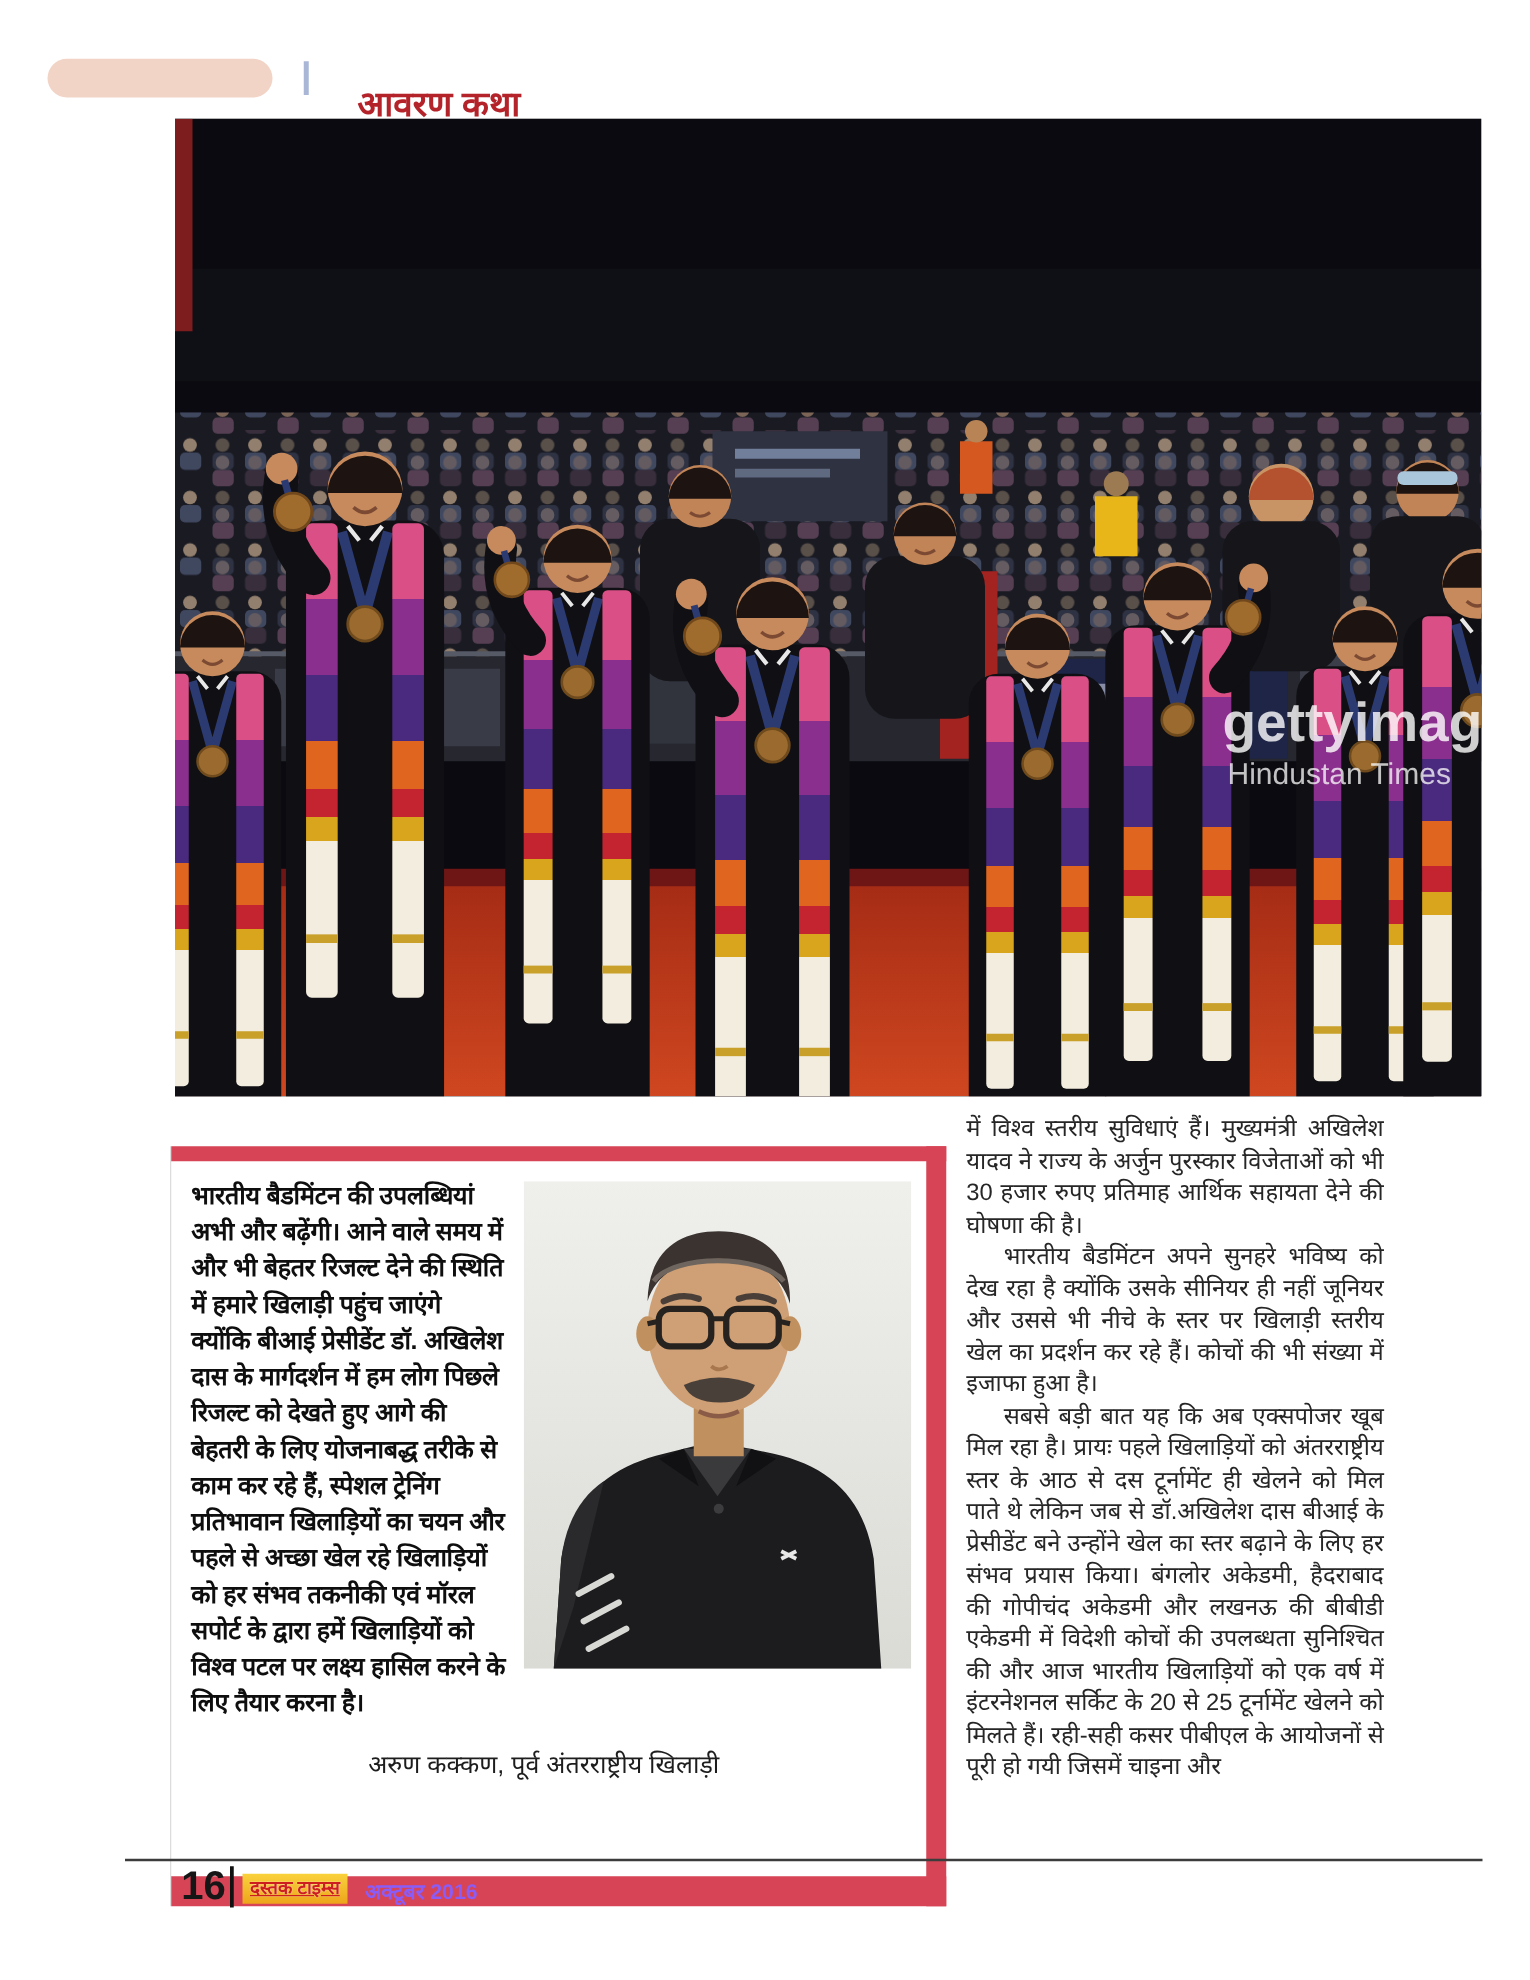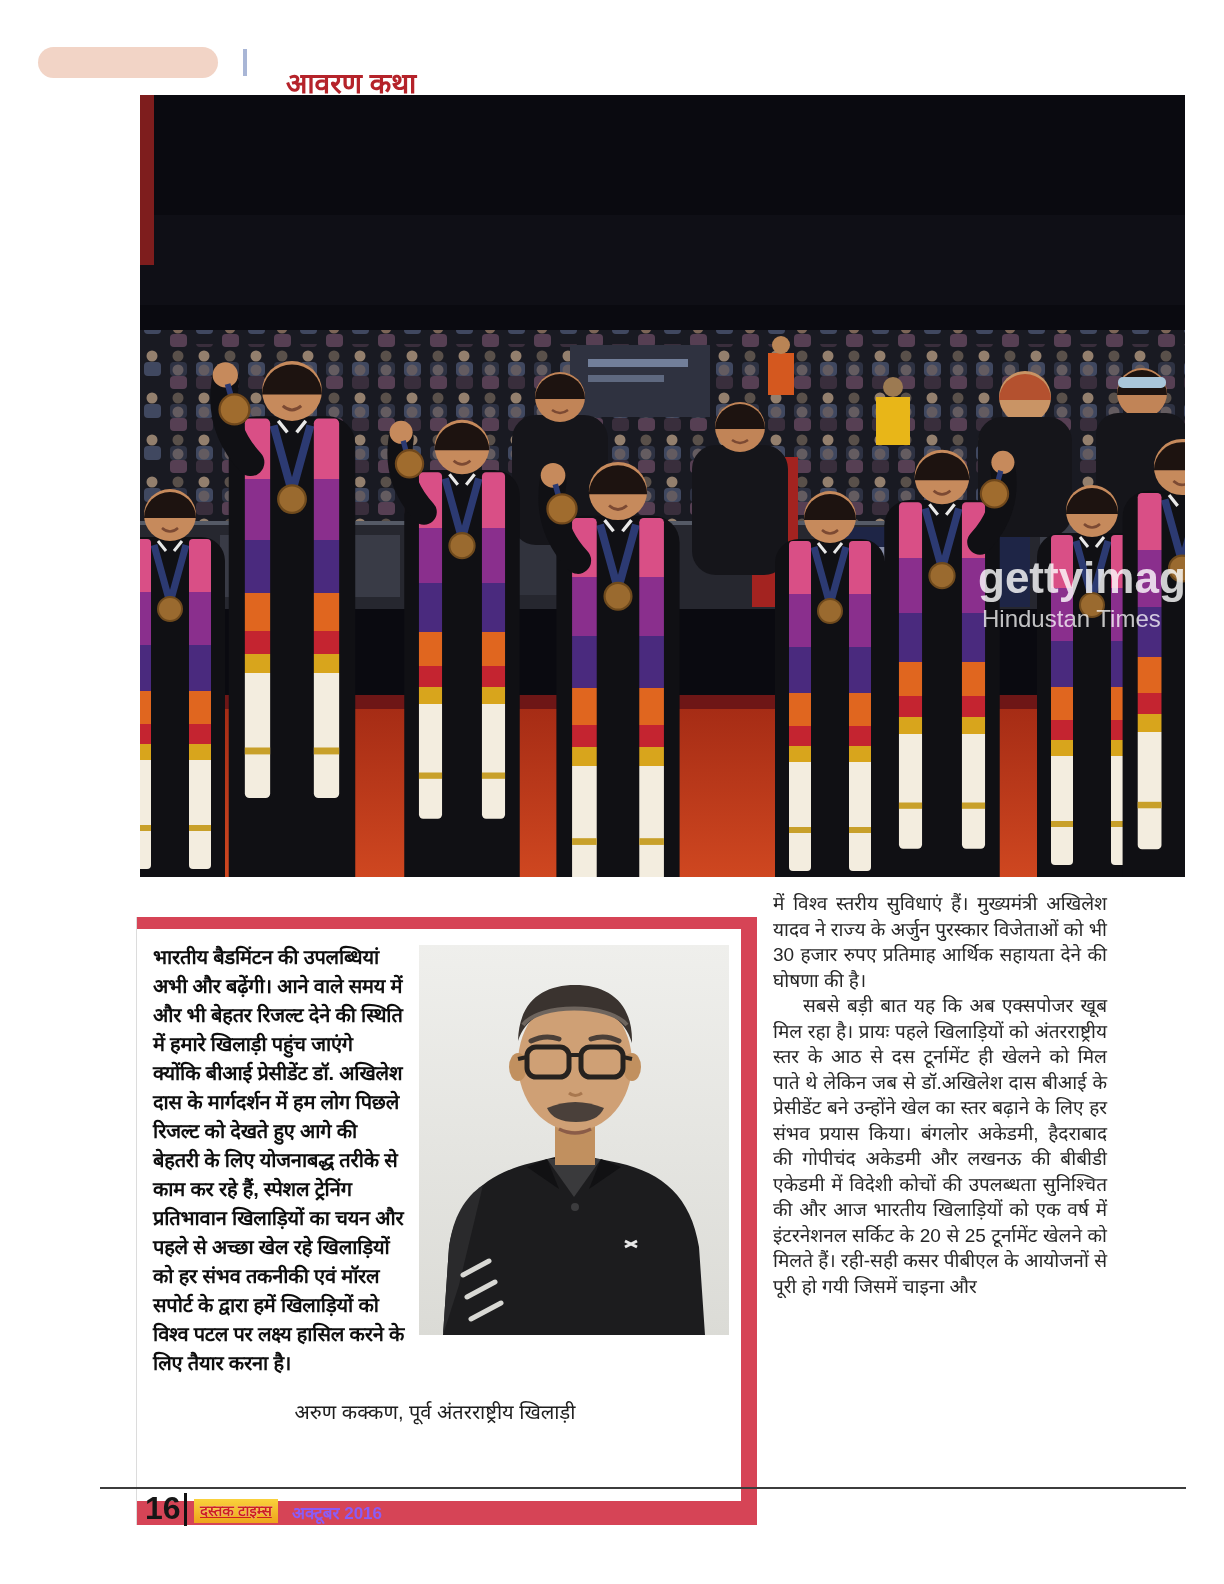--- a/index.html
+++ b/index.html
@@ -218,20 +218,21 @@
       <p class="quote-text">भारतीय बैडमिंटन की उपलब्धियां अभी और बढ़ेंगी। आने वाले समय में और भी बेहतर रिजल्ट देने की स्थिति में हमारे खिलाड़ी पहुंच जाएंगे क्योंकि बीआई प्रेसीडेंट डॉ. अखिलेश दास के मार्गदर्शन में हम लोग पिछले रिजल्ट को देखते हुए आगे की बेहतरी के लिए योजनाबद्ध तरीके से काम कर रहे हैं, स्पेशल ट्रेनिंग प्रतिभावान खिलाड़ियों का चयन और पहले से अच्छा खेल रहे खिलाड़ियों को हर संभव तकनीकी एवं मॉरल सपोर्ट के द्वारा हमें खिलाड़ियों को विश्व पटल पर लक्ष्य हासिल करने के लिए तैयार करना है।</p>
 
       <div class="attribution">
         <div>अरुण कक्कण, पूर्व अंतरराष्ट्रीय खिलाड़ी</div>
       </div>
     </div>
   </div>
 
   <div class="article-col">
     <p>में विश्व स्तरीय सुविधाएं हैं। मुख्यमंत्री अखिलेश यादव ने राज्य के अर्जुन पुरस्कार विजेताओं को भी 30 हजार रुपए प्रतिमाह आर्थिक सहायता देने की घोषणा की है।</p>
+    <p class="ind">भारतीय बैडमिंटन अपने सुनहरे भविष्य को देख रहा है क्योंकि उसके सीनियर ही नहीं जूनियर और उससे भी नीचे के स्तर पर खिलाड़ी स्तरीय खेल का प्रदर्शन कर रहे हैं। कोचों की भी संख्या में इजाफा हुआ है।</p>
     <p class="ind">सबसे बड़ी बात यह कि अब एक्सपोजर खूब मिल रहा है। प्रायः पहले खिलाड़ियों को अंतरराष्ट्रीय स्तर के आठ से दस टूर्नामेंट ही खेलने को मिल पाते थे लेकिन जब से डॉ.अखिलेश दास बीआई के प्रेसीडेंट बने उन्होंने खेल का स्तर बढ़ाने के लिए हर संभव प्रयास किया। बंगलोर अकेडमी, हैदराबाद की गोपीचंद अकेडमी और लखनऊ की बीबीडी एकेडमी में विदेशी कोचों की उपलब्धता सुनिश्चित की और आज भारतीय खिलाड़ियों को एक वर्ष में इंटरनेशनल सर्किट के 20 से 25 टूर्नामेंट खेलने को मिलते हैं। रही-सही कसर पीबीएल के आयोजनों से पूरी हो गयी जिसमें चाइना और</p>
   </div>
 
   <div class="footer-line"></div>
   <div class="page-number">16</div>
   <div class="footer-vbar"></div>
   <div class="logo">दस्तक टाइम्स</div>
   <div class="issue-date">अक्टूबर 2016</div>
 
 </div>

